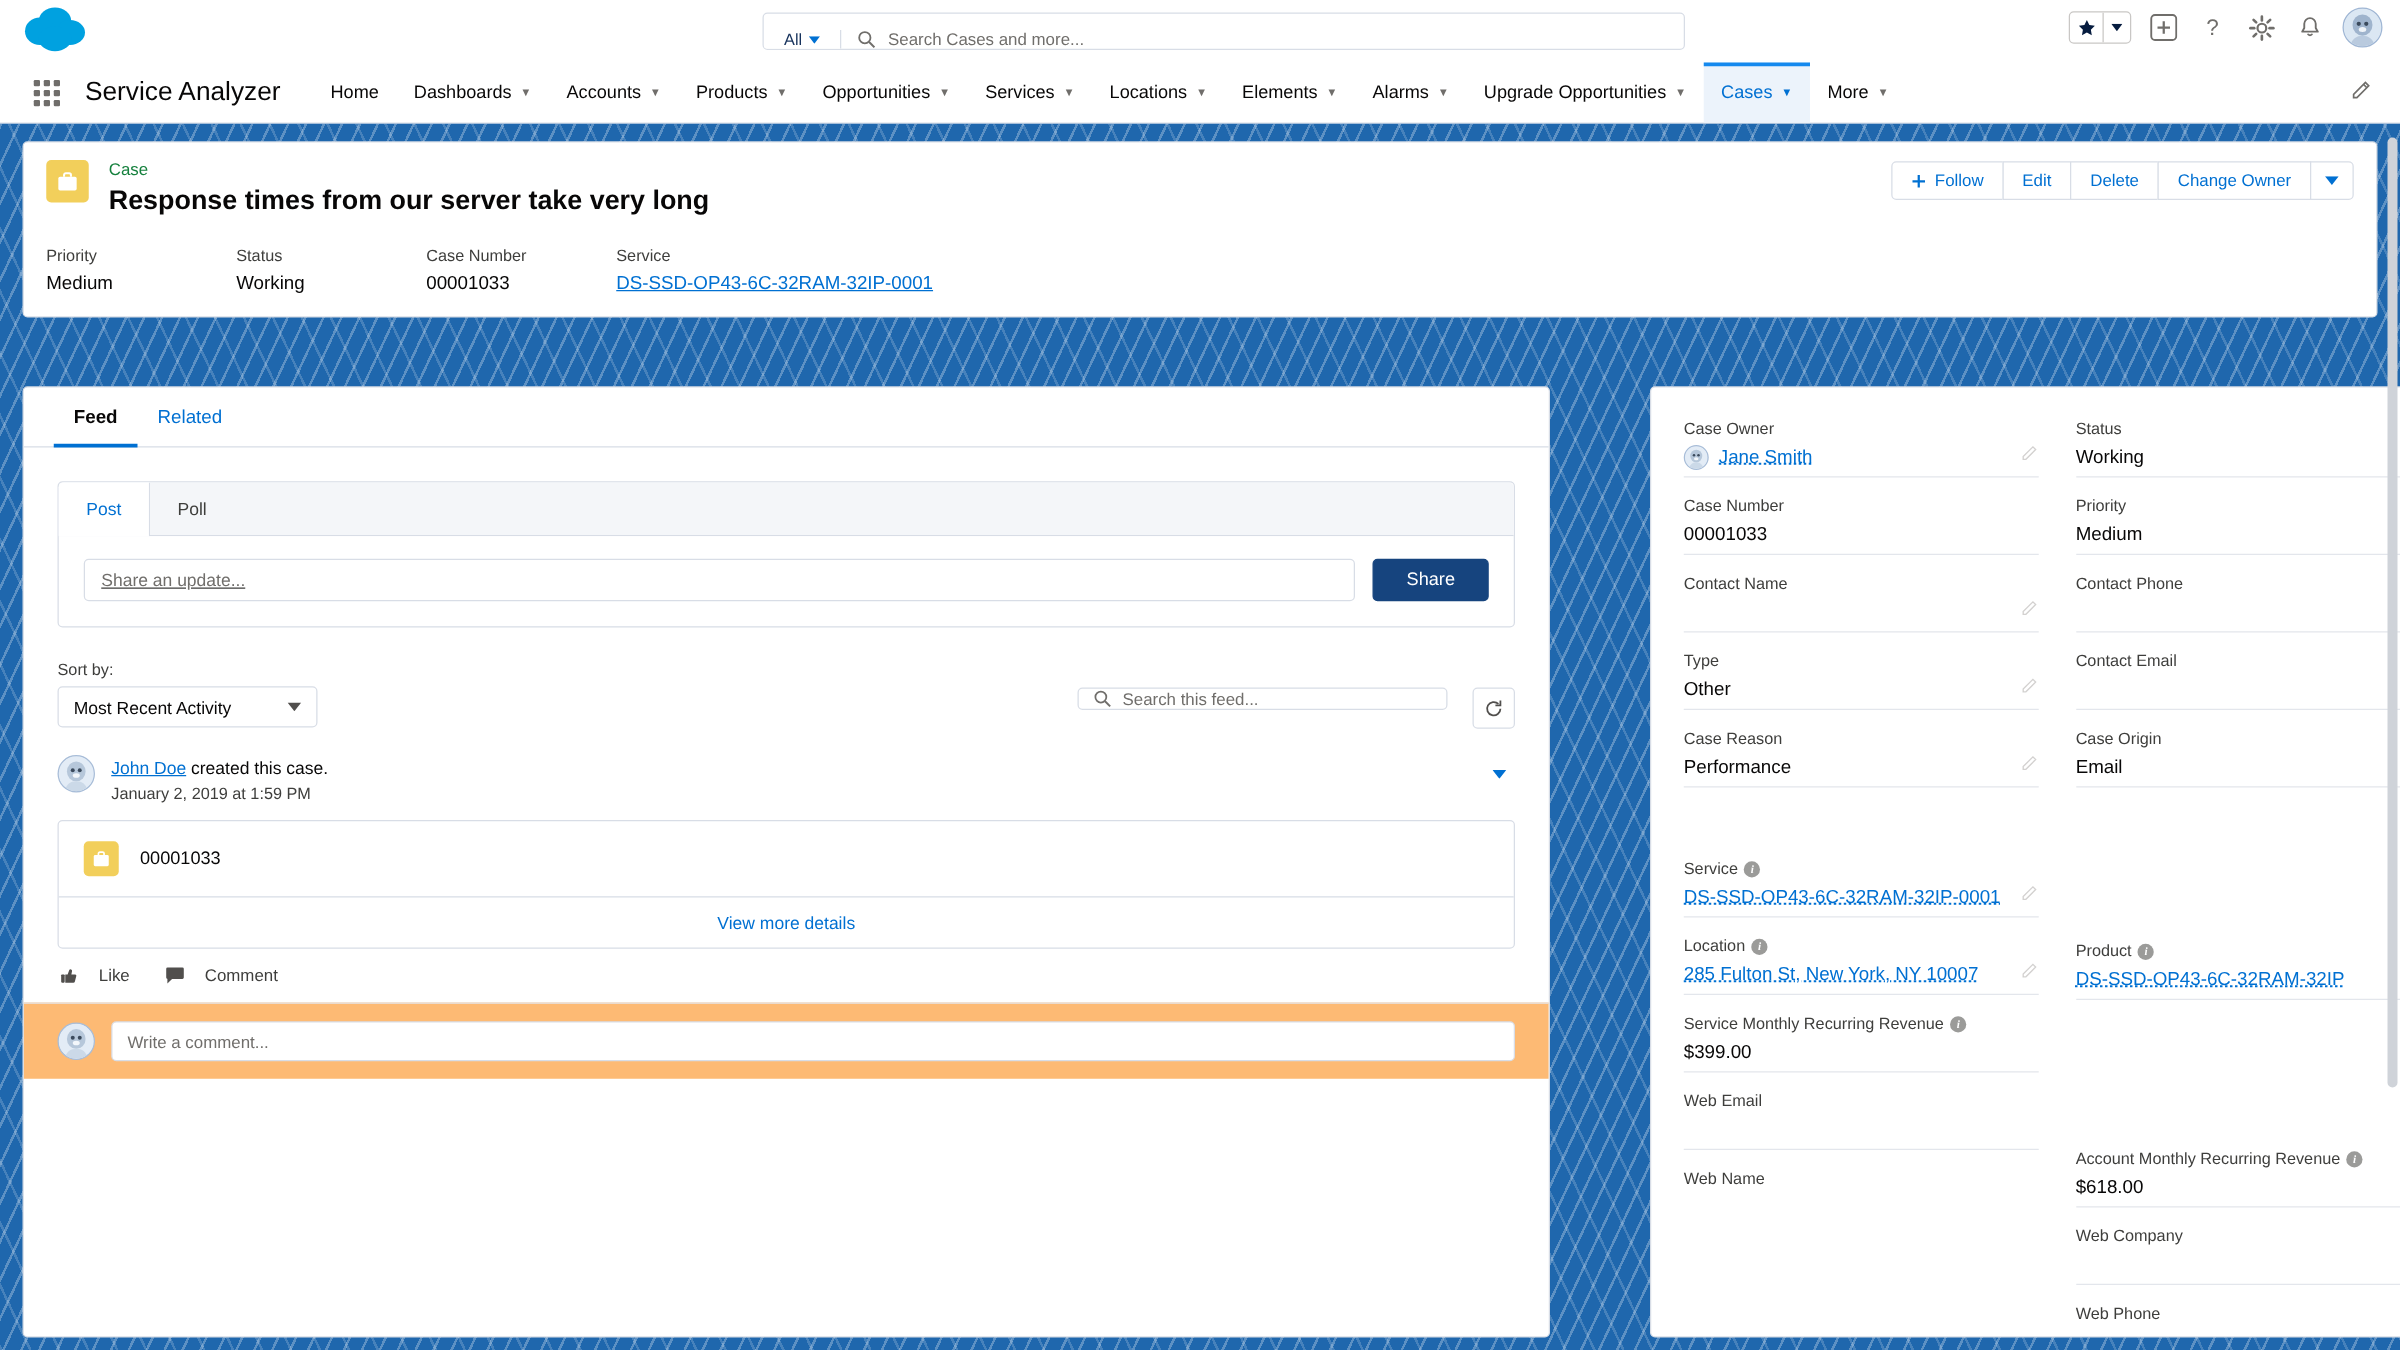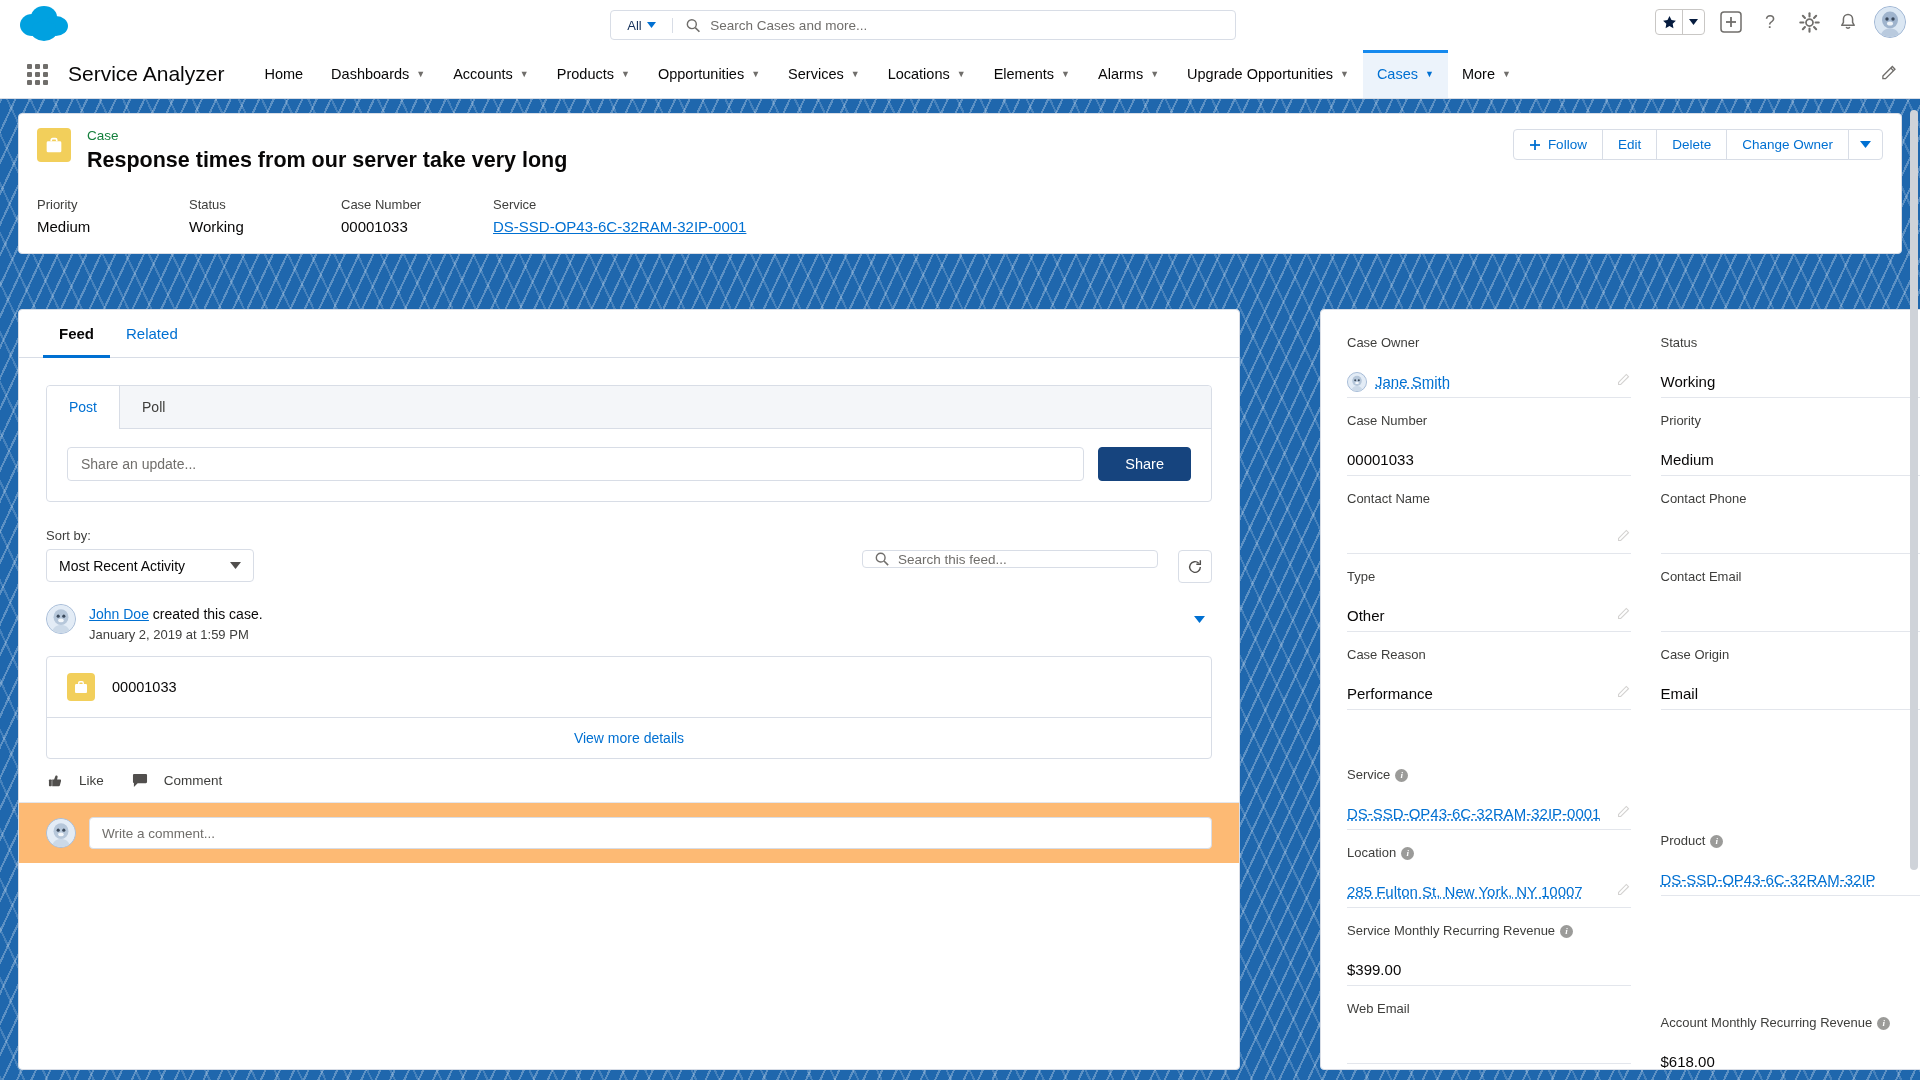--- a/index.html
+++ b/index.html
@@ -14,22 +14,22 @@
 
   
   .global-header {
     height: 50px; background: #ffffff;
     display: flex; align-items: center;
     position: relative;
   }
   .sf-logo { position: absolute; left: 18px; top: 4px; width: 62px; height: 42px; }
   .gh-search-wrap {
     position: absolute; left: 610px; top: 10px;
-    width: 626px; height: 30px;
-    display: flex; align-items: center;
+    width: 738px; height: 30px;
+    display: flex; align-items: flex-end;
     border: 1px solid #d8dde6; border-radius: 4px; background: #fff;
     overflow: hidden;
   }
   .gh-scope {
     width: 62px; display: flex; align-items: center; justify-content: center;
     gap: 5px; font-size: 13px; color: #16325c; border-right: 1px solid #d8dde6;
     cursor: pointer; background: #fff;
   }
   .gh-search-input {
     flex: 1; display: flex; align-items: center; gap: 10px; padding-left: 13px;
@@ -154,20 +154,21 @@
   .pub-tab.active {
     background: #fff; color: #0070d2; font-weight: normal;
     border-right: 1px solid #d8dde6; border-radius: 4px 0 0 0;
     margin-bottom: -1px; padding-bottom: 14px;
   }
   .pub-body { padding: 18px 20px 20px 20px; display: flex; align-items: center; gap: 14px; }
   .pub-input {
     flex: 1; height: 34px; border: 1px solid #d8dde6; border-radius: 4px;
     padding: 0 13px; font-size: 14px; color: #3e3e3c; display: flex; align-items: center;
     cursor: text;
+    text-decoration: underline;
   }
   .pub-input span { color: #706e6b; }
   .btn-share {
     background: #16447e; color: #fff; border: 1px solid #16447e; border-radius: 4px;
     height: 34px; padding: 0 26px; font-size: 14.5px; cursor: pointer;
     display: flex; align-items: center; font-family: "Liberation Sans", sans-serif;
   }
 
   .feed-controls { margin: 26px 27px 0 27px; position: relative; height: 62px; }
   .sort-label { font-size: 13px; color: #3e3e3c; }
@@ -234,21 +235,21 @@
     overflow: hidden;
   }
   .detail-grid {
     display: grid; grid-template-columns: 1fr 1fr; column-gap: 30px;
     padding: 24px 26px 0 26px;
   }
   .dcol { display: flex; flex-direction: column; }
   .dfield { padding-bottom: 5px; border-bottom: 1px solid #e3e6ec; margin-bottom: 14px; position: relative; min-height: 44px; }
   .dfield.noline { border-bottom: 0; }
   .dlabel { font-size: 13px; color: #3e3e3c; line-height: 18px; }
-  .dvalue { font-size: 15px; color: #080707; line-height: 21px; margin-top: 19px; min-height: 21px; }
+  .dvalue { font-size: 15px; color: #080707; line-height: 21px; margin-top: 3px; min-height: 21px; }
   .dvalue.link { color: #0070d2; text-decoration: underline; text-decoration-style: dotted; cursor: pointer; }
   .dvalue.withavatar { display: flex; align-items: center; gap: 8px; }
   .mini-avatar {
     width: 20px; height: 20px; border-radius: 50%; background: #d8e3f0;
     border: 1px solid #a8bdd8; overflow: hidden; flex: none;
   }
   .pencil-ic {
     position: absolute; right: 0; bottom: 7px; cursor: pointer; opacity: .55;
   }
   .info-ic {

